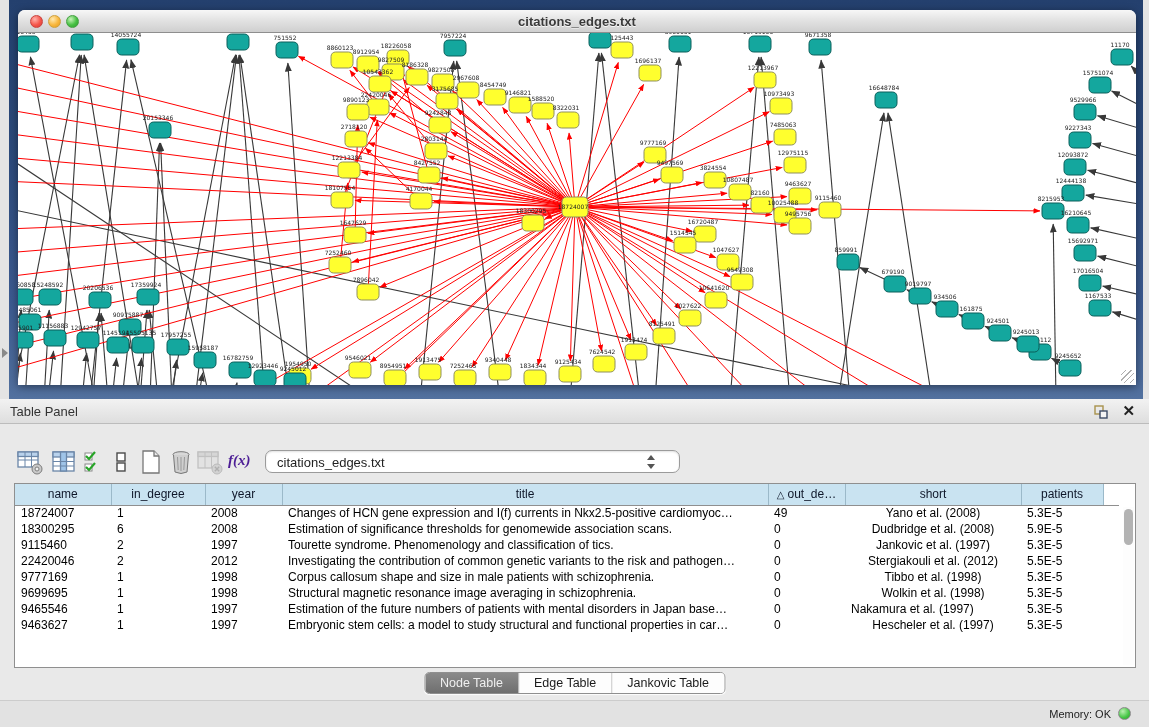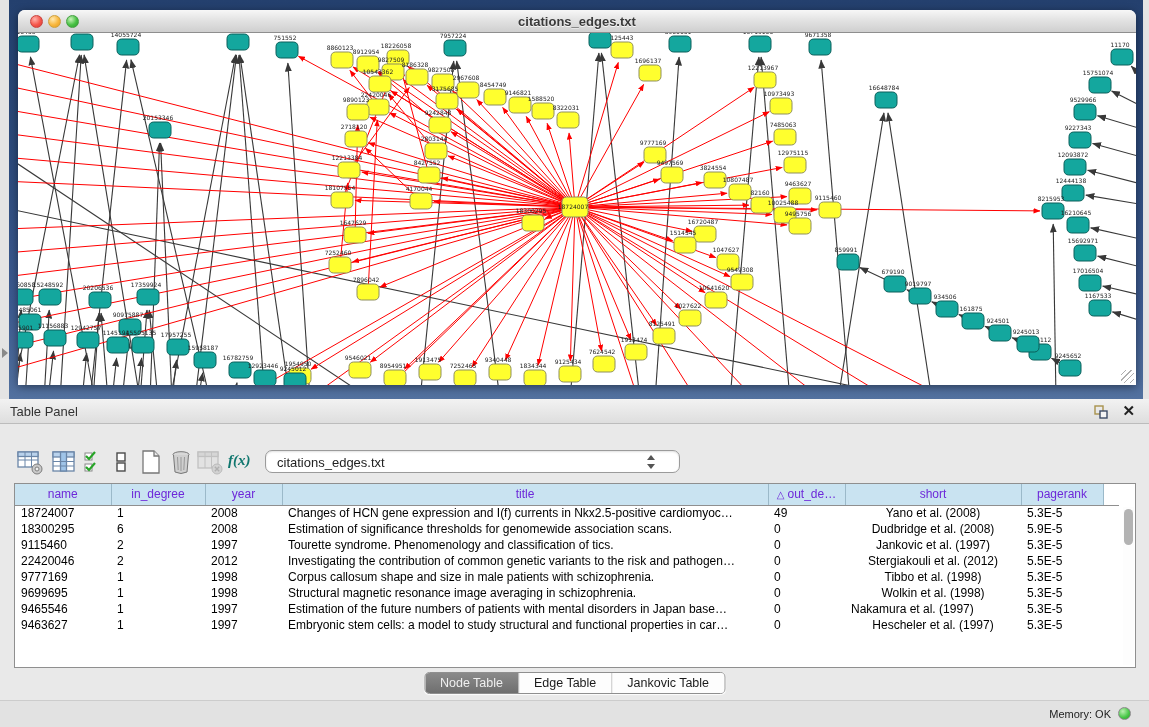--- a/index.html
+++ b/index.html
@@ -44,21 +44,21 @@
   .dd-stepper { position:absolute; right:24px; top:2px; width:10px; height:18px; }
   .dd-stepper .up, .dd-stepper .dn { position:absolute; left:2px; width:0; height:0;
     border-left:4px solid transparent; border-right:4px solid transparent; }
   .dd-stepper .up { top:2px; border-bottom:5px solid #555; }
   .dd-stepper .dn { bottom:2px; border-top:5px solid #555; }
 
   .tbl-wrap { position:absolute; left:14px; top:84px; width:1122px; height:185px;
     background:#fff; border:1px solid #8f8f8f; }
   table.grid { border-collapse:collapse; table-layout:fixed; width:1104px; font-size:12px; }
   table.grid th { height:21px; background:#c9e3f1; border-right:1px solid #9bb9c9; border-bottom:1px solid #8f8f8f;
-    font-weight:normal; color:#6d28d9; text-align:center; overflow:hidden; white-space:nowrap; }
+    font-weight:normal; color:#0f172a; text-align:center; overflow:hidden; white-space:nowrap; }
   table.grid th:last-child { background:#fff; border-right:none; }
   table.grid td { height:16px; padding:0 6px; color:#000; overflow:hidden; white-space:nowrap; text-overflow:ellipsis; }
   .sort-tri { font-size:10px; margin-right:3px; }
   .vscroll { position:absolute; right:1px; top:23px; width:11px; height:158px; background:#fdfdfd; }
   .vscroll .thumb { position:absolute; left:1px; top:2px; width:9px; height:36px; background:#b3b3b3; border-radius:5px; }
 
   .tp-tabs { position:absolute; left:0; top:269px; width:100%; height:32px; }
   .seg { position:absolute; left:50%; top:4px; transform:translateX(-50%); display:flex;
     border:1px solid #8f8f8f; border-radius:5px; overflow:hidden; background:#fdfdfd;
     box-shadow:0 1px 1px rgba(255,255,255,.9);text-align:center; }
@@ -526,42 +526,42 @@
           <line x1="17.5" y1="9" x2="16.8" y2="22" stroke="#999"></line>
       </svg>
       <svg class="tb-icon" style="left:196px;opacity:.5" viewBox="0 0 28 28">
         <rect x="2" y="4" width="20" height="16" fill="#dcdcdc" stroke="#9a9a9a" stroke-width="1.3"></rect>
         <rect x="2" y="4" width="20" height="4.5" fill="#c4c4c4" stroke="#9a9a9a" stroke-width="1.3"></rect>
         <line x1="9" y1="4" x2="9" y2="20" stroke="#9a9a9a"></line>
           <line x1="15.5" y1="4" x2="15.5" y2="20" stroke="#9a9a9a"></line>
         <circle cx="21" cy="21" r="5" fill="#bdbdbd" stroke="#8a8a8a"></circle>
         <path d="M18.8 18.8 l4.4 4.4 M23.2 18.8 l-4.4 4.4" stroke="#777" stroke-width="1.4"></path>
       </svg>
-      <div class="tb-icon" style="left:228px;width:30px;font-family:'Liberation Serif',serif;font-style:italic;font-weight:bold;font-size:15px;color:#0f766e;padding-top:4px">f(x)</div>
+      <div class="tb-icon" style="left:228px;width:30px;font-family:'Liberation Serif',serif;font-style:italic;font-weight:bold;font-size:15px;color:#4c1d95;padding-top:4px">f(x)</div>
 
       <div class="dropdown">
         <span class="dd-text">citations_edges.txt</span>
         <span class="dd-stepper">
             <span class="up"></span>
             <span class="dn"></span>
           </span>
       </div>
     </div>
 
     <div class="tbl-wrap">
       <table class="grid">
         <thead>
             <tr id="thead-row">
               <th style="width: 96px;">name</th>
               <th style="width: 94px;">in_degree</th>
               <th style="width: 77px;">year</th>
               <th style="width: 486px;">title</th>
               <th style="width: 77px;"><span class="sort-tri">△</span>out_de…</th>
               <th style="width: 176px;">short</th>
-              <th style="width: 82px;">pagerank</th>
+              <th style="width: 82px;">patients</th>
               <th style="width: 16px;"></th>
             </tr>
           </thead>
         <tbody id="tbody">
             <tr>
               <td style="width: 96px; text-align: left;">18724007</td>
               <td style="width: 94px; text-align: left;">1</td>
               <td style="width: 77px; text-align: left;">2008</td>
               <td style="width: 486px; text-align: left;">Changes of HCN gene expression and I(f) currents in Nkx2.5-positive cardiomyoc…</td>
               <td style="width: 77px; text-align: left;">49</td>

